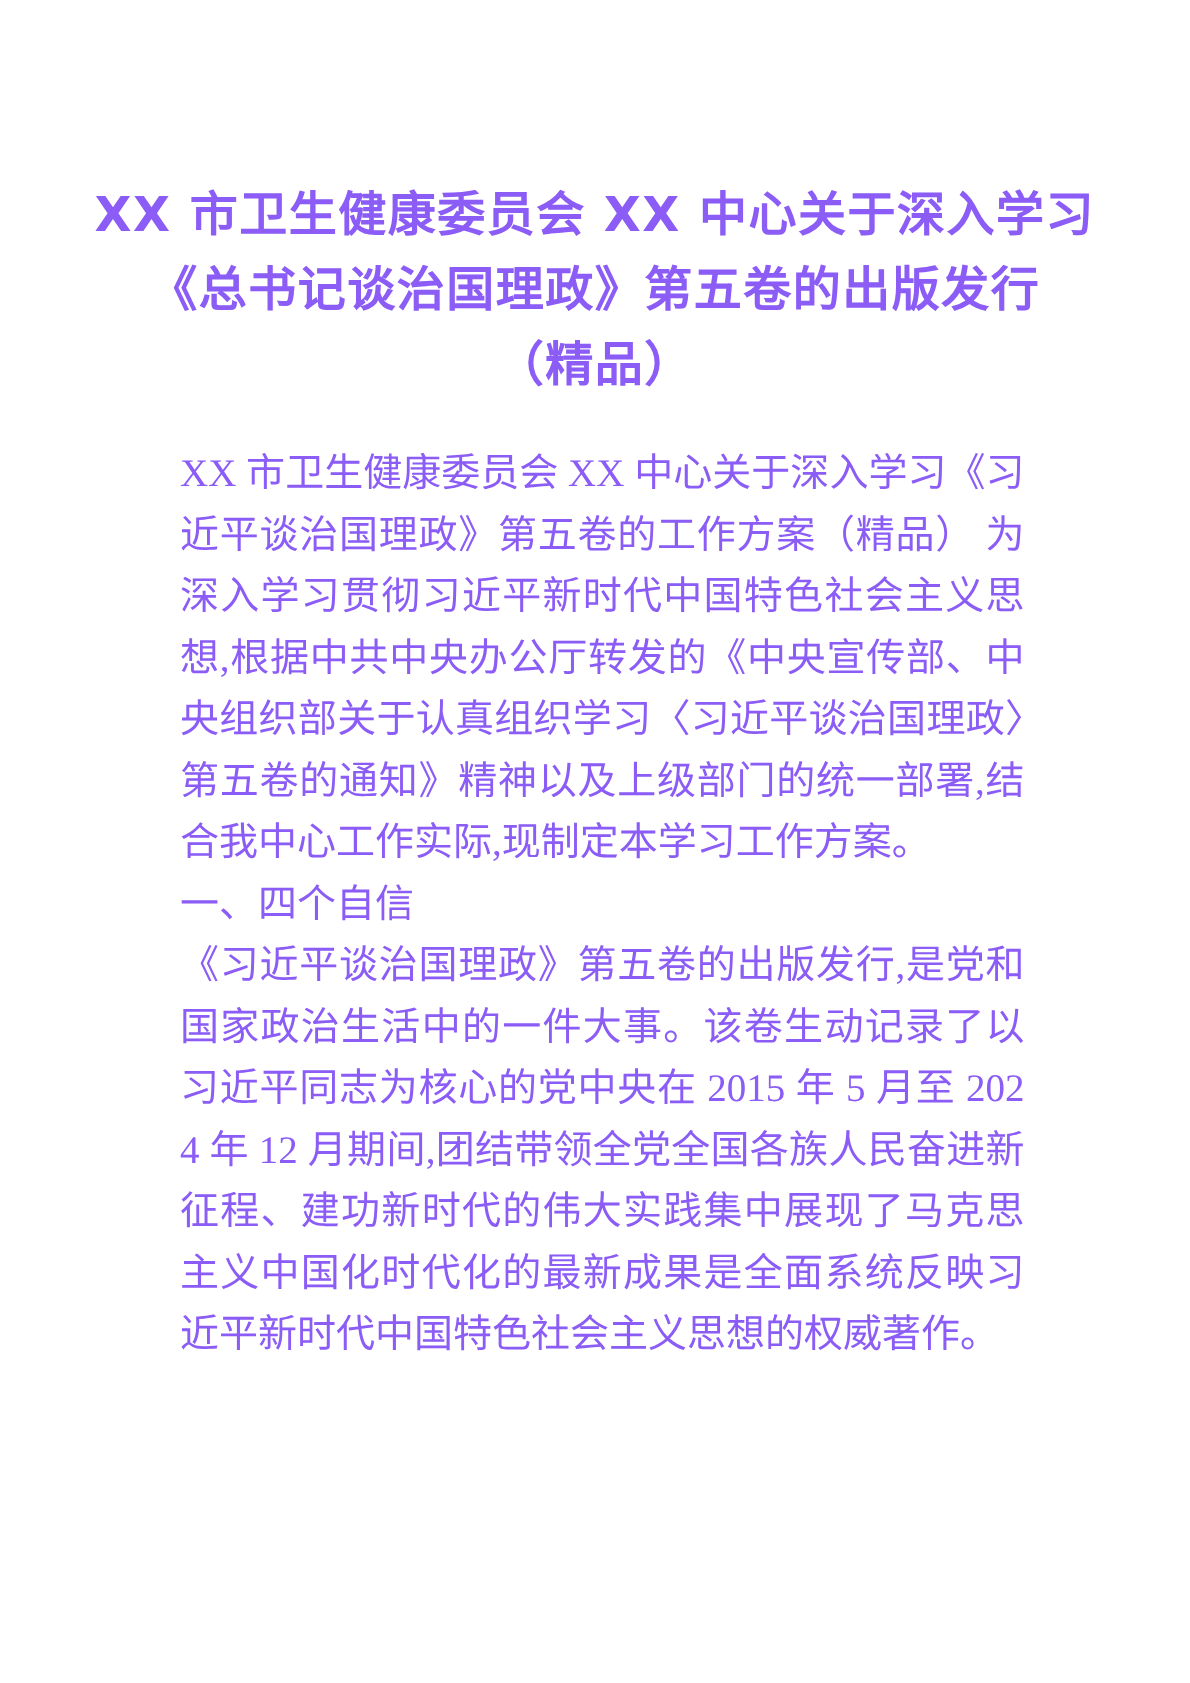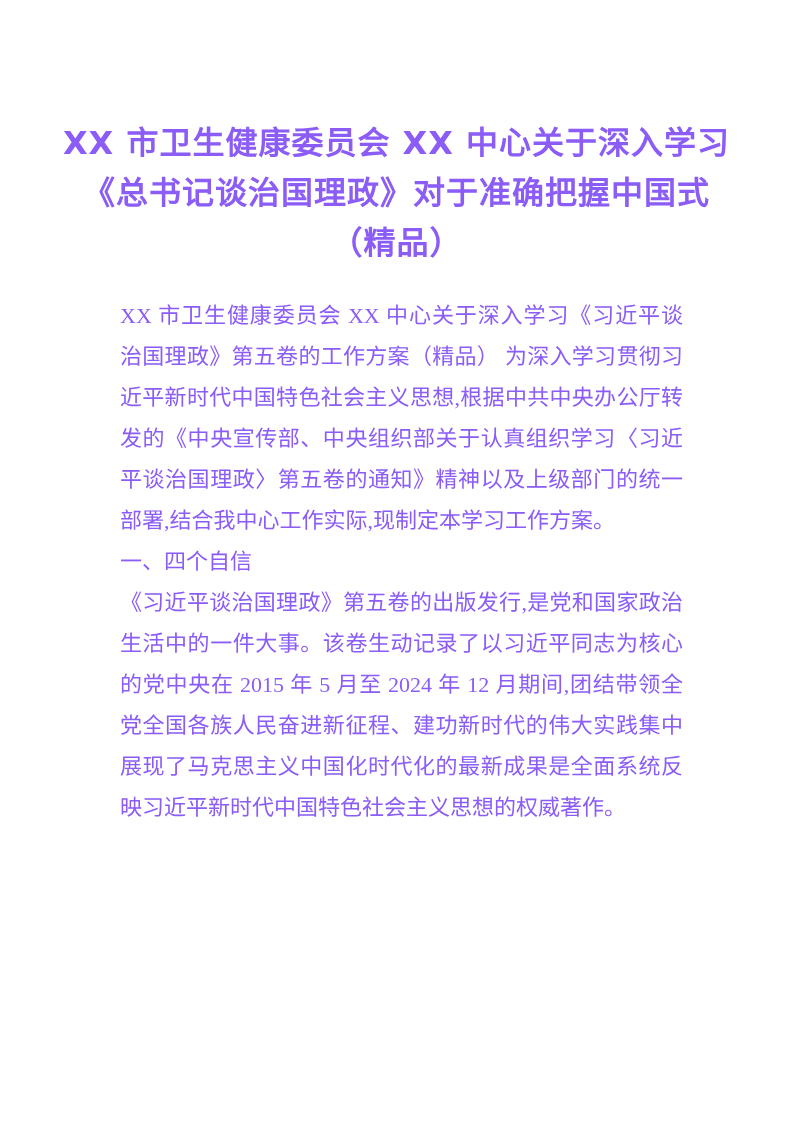--- a/index.html
+++ b/index.html
@@ -25,38 +25,38 @@
     font-size: 32px;
     line-height: 50px;
     letter-spacing: 1px;
   }
   .doc-title .title-line {
     display: block;
   }
   .doc-body {
     margin: 27px 110px 0 120px;
     font-family: "Liberation Serif", "DejaVu Serif", serif;
-    font-size: 22px;
+    font-size: 26px;
     line-height: 41px;
     text-align: justify;
     text-justify: inter-character;
   }
   .doc-body p {
     margin: 0;
     padding: 0;
     word-break: break-all;
   }
 </style>
 </head>
 <body>
 
 <div class="page">
   <h1 class="doc-title">
     <span class="title-line">XX 市卫生健康委员会 XX 中心关于深入学习</span>
-    <span class="title-line">《总书记谈治国理政》对于准确把握中国式</span>
+    <span class="title-line">《总书记谈治国理政》第五卷的出版发行</span>
     <span class="title-line">（精品）</span>
   </h1>
   <div class="doc-body">
     <p>XX 市卫生健康委员会 XX 中心关于深入学习《习近平谈治国理政》第五卷的工作方案（精品） 为深入学习贯彻习近平新时代中国特色社会主义思想,根据中共中央办公厅转发的《中央宣传部、中央组织部关于认真组织学习〈习近平谈治国理政〉第五卷的通知》精神以及上级部门的统一部署,结合我中心工作实际,现制定本学习工作方案。</p>
     <p>一、四个自信</p>
     <p>《习近平谈治国理政》第五卷的出版发行,是党和国家政治生活中的一件大事。该卷生动记录了以习近平同志为核心的党中央在 2015 年 5 月至 2024 年 12 月期间,团结带领全党全国各族人民奋进新征程、建功新时代的伟大实践集中展现了马克思主义中国化时代化的最新成果是全面系统反映习近平新时代中国特色社会主义思想的权威著作。</p>
   </div>
 </div>
 
 </body></html>

